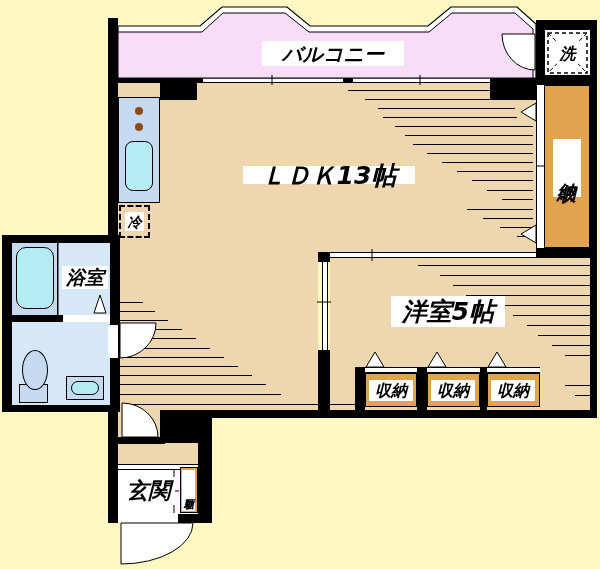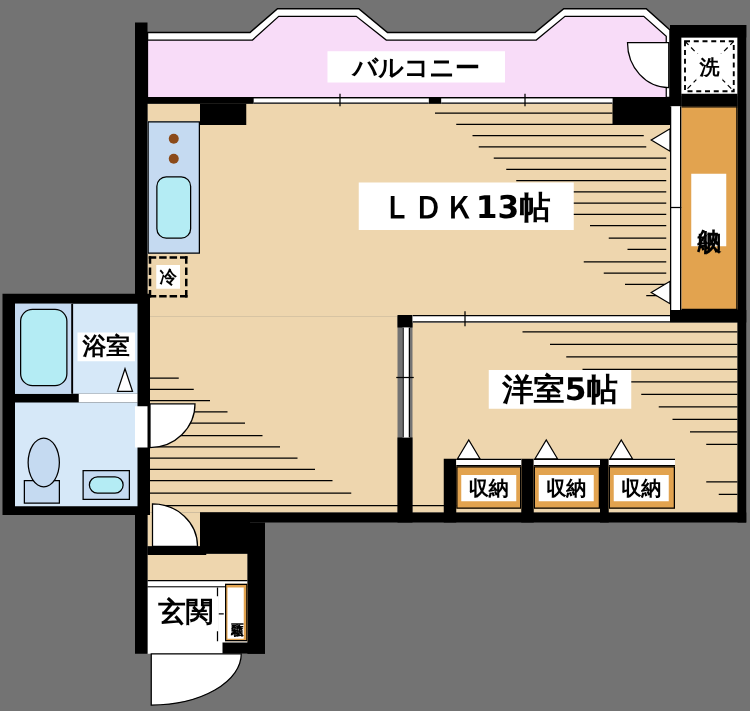--- a/index.html
+++ b/index.html
@@ -1,17 +1,17 @@
 <!DOCTYPE html>
 <html style="--floor_tan: #eed6ae; --balcony_pink: #f8dcf8; --closet_orange: #e2a34f; --room_blue: #d6e8f8; --fixture_blue: #c5daf1; --water_cyan: #b4ecf4; --burner_brown: #8b4a1a; --wall_black: #000000;"><head>
 <meta charset="utf-8">
 <style>
   html,body{margin:0;padding:0;background:#fff;}
-  #plan{position:relative;width:600px;height:569px;background:#737373;overflow:hidden;
-        font-family:"DejaVu Sans",sans-serif;}
+  #plan{position:relative;width:600px;height:569px;background:#fef9c3;overflow:hidden;
+        font-family:"DejaVu Sans",sans-serif;font-style:italic;}
   #plan *{box-sizing:border-box;}
   .abs{position:absolute;}
   .wall{position:absolute;background:var(--wall_black,#000);}
   .tan{position:absolute;background:var(--floor_tan,#eed6ae);}
   .white{position:absolute;background:#fff;}
   .orange{position:absolute;background:var(--closet_orange,#e2a34f);}
   .roomblue{position:absolute;background:var(--room_blue,#d6e8f8);}
   .fixblue{position:absolute;background:var(--fixture_blue,#c5daf1);}
   .cyan{position:absolute;background:var(--water_cyan,#b4ecf4);}
   .bordered{border:1px solid #000;}
@@ -171,21 +171,21 @@
     <line x1="317" y1="302" x2="331" y2="302" stroke="#000" stroke-width="1"></line>
     <line x1="536" y1="166" x2="545" y2="166" stroke="#000" stroke-width="1"></line>
 
     <line x1="58" y1="243" x2="58" y2="315" stroke="#000" stroke-width="1"></line>
 
     <line x1="174" y1="470" x2="174" y2="513" stroke="#000" stroke-width="1"></line>
     <line x1="169" y1="491" x2="179" y2="491" stroke="#000" stroke-width="1"></line>
   </svg>
 
   <div class="lbl" style="left:262px;top:41px;width:142px;height:25px;font-size:20px;">バルコニー</div>
-  <div class="lbl" style="left:243px;top:146px;width:172px;height:38px;font-size:25px;margin-left:44px;">ＬＤＫ13帖</div>
+  <div class="lbl" style="left:243px;top:166px;width:172px;height:18px;font-size:25px;">ＬＤＫ13帖</div>
   <div class="lbl" style="left:391px;top:296px;width:114px;height:31px;font-size:25px;">洋室5帖</div>
   <div class="lbl vtext" style="left:553px;top:139px;width:28px;height:58px;font-size:19px;">収納</div>
   <div class="lbl" style="left:557px;top:43px;width:21px;height:21px;font-size:16px;">洗</div>
   <div class="lbl" style="left:125px;top:212px;width:19px;height:19px;font-size:14px;">冷</div>
   <div class="lbl" style="left:369px;top:380px;width:44px;height:21px;font-size:16px;">収納</div>
   <div class="lbl" style="left:431px;top:380px;width:44px;height:21px;font-size:16px;">収納</div>
   <div class="lbl" style="left:491px;top:380px;width:44px;height:21px;font-size:16px;">収納</div>
   <div class="lbl" style="left:62px;top:266px;width:46px;height:23px;font-size:19px;">浴室</div>
   <div class="lbl" style="left:122px;top:477px;width:53px;height:28px;font-size:22px;">玄関</div>
   <div class="lbl vtext" style="left:182px;top:470px;width:13px;height:41px;font-size:10px;">下駄箱</div>

